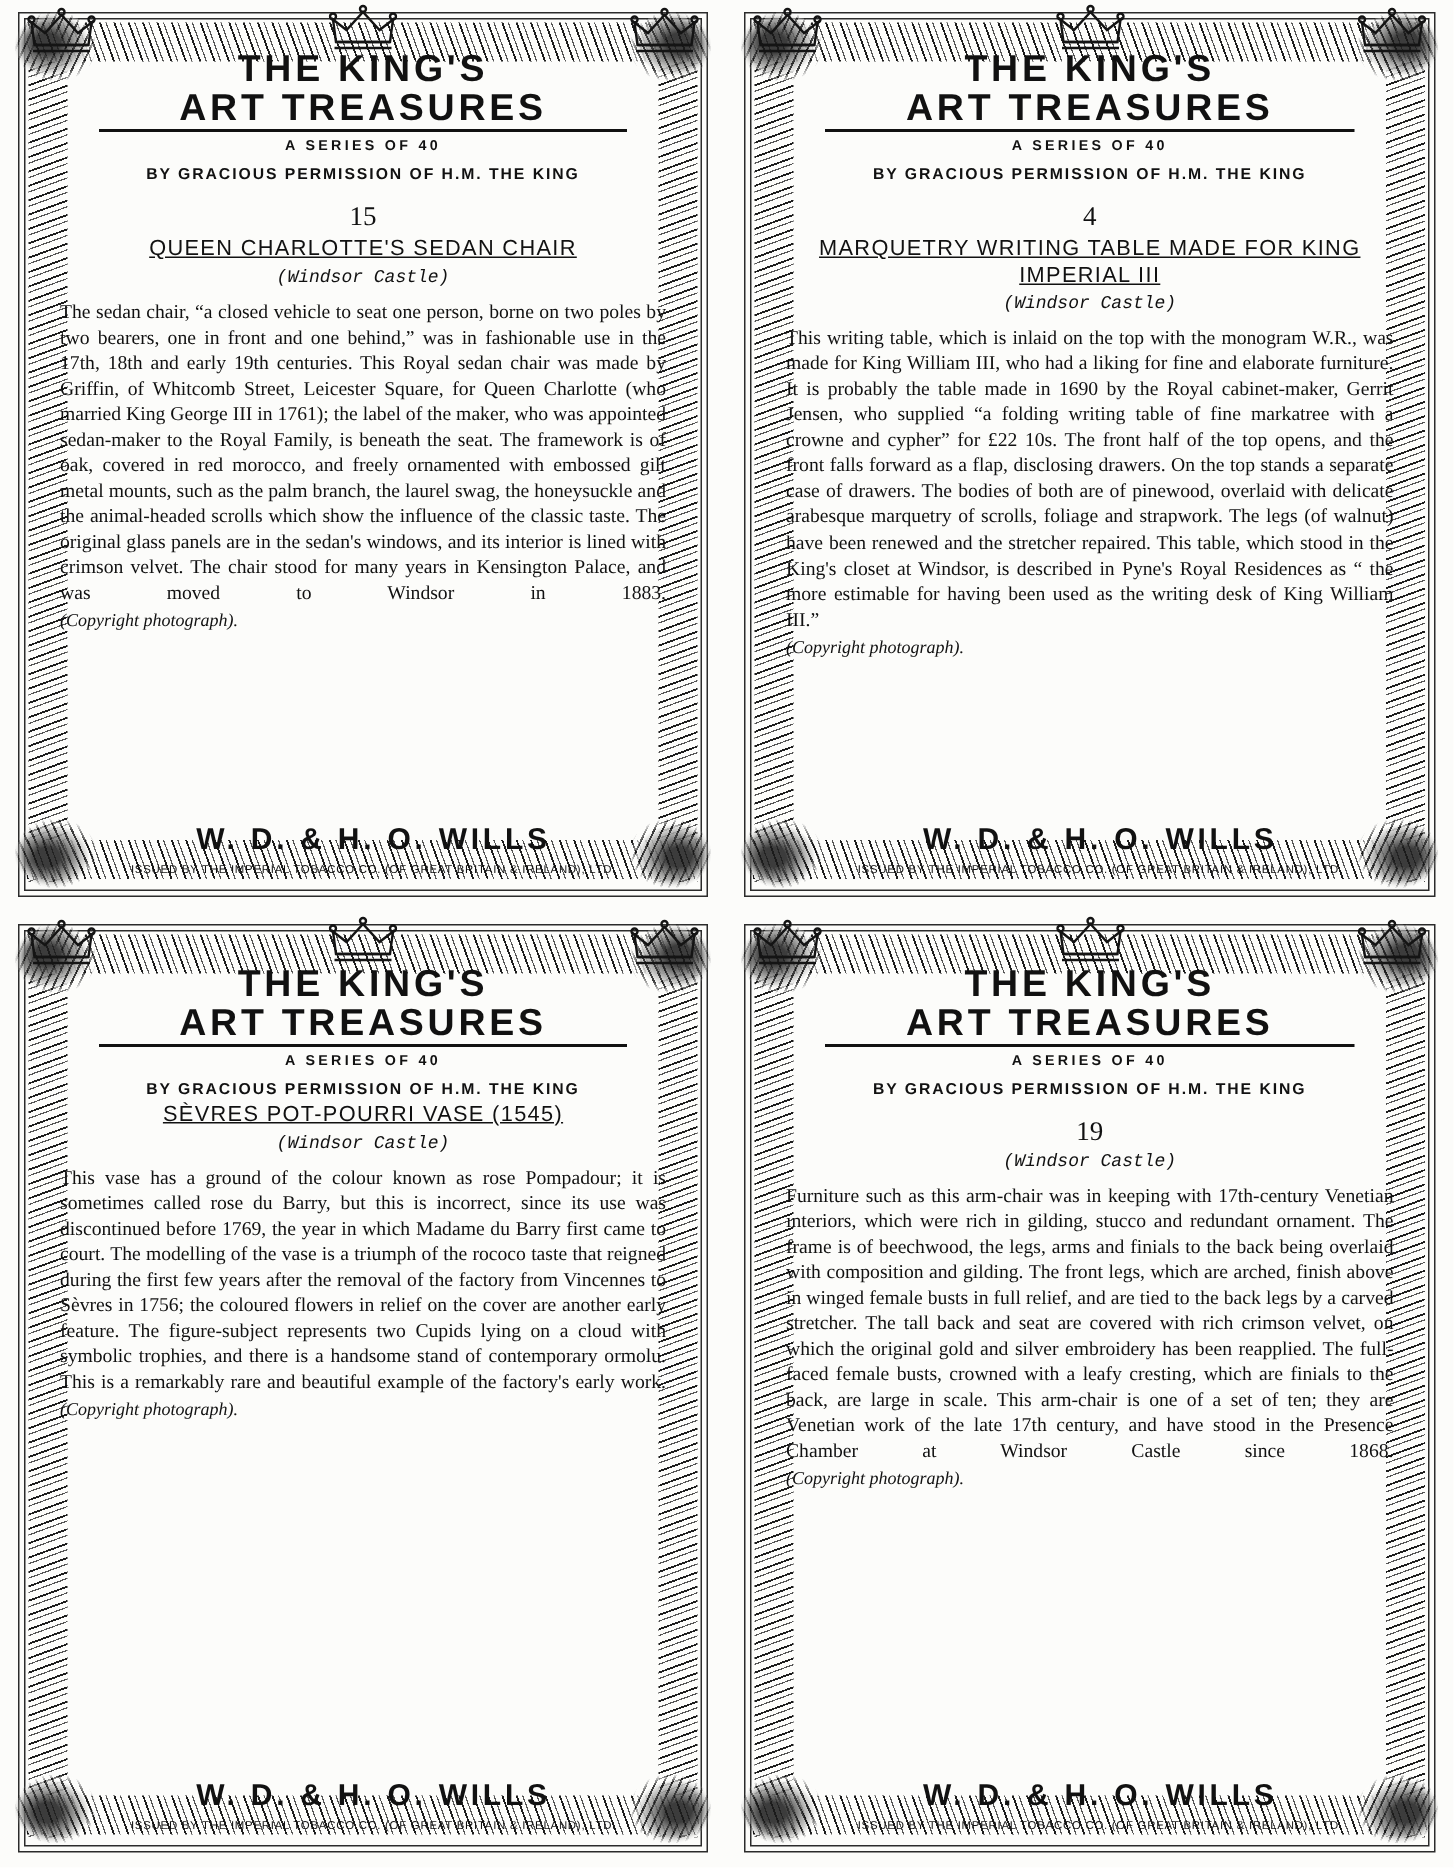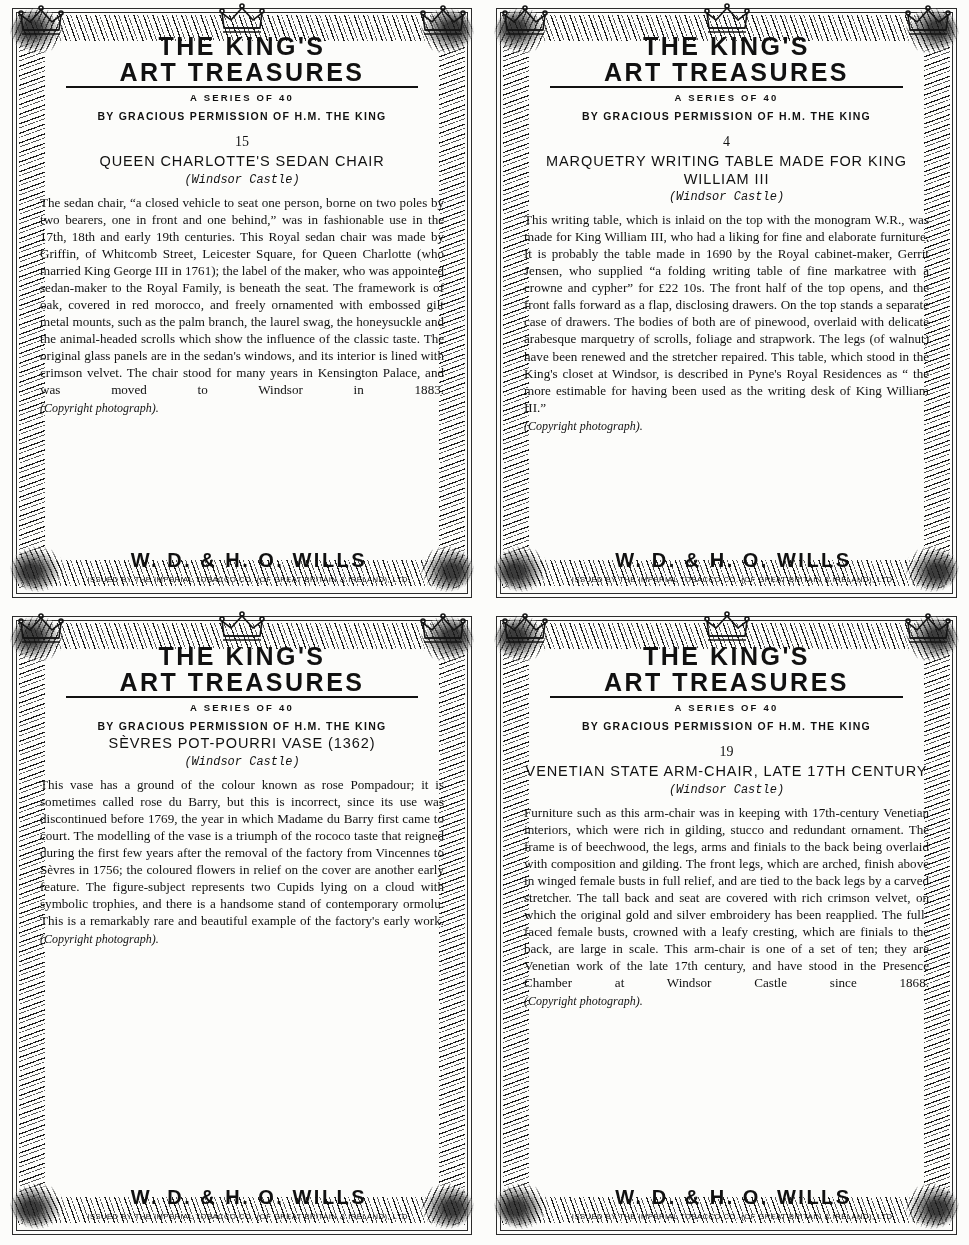--- a/index.html
+++ b/index.html
@@ -126,30 +126,31 @@
   }
   .permission {
     font-size: 10.5px;
     letter-spacing: 1.3px;
     margin-top: 7px;
     font-weight: bold;
     white-space: nowrap;
   }
   .card-number {
     font-family: "Liberation Serif", serif;
-    font-size: 14px;
+    font-size: 18px;
     margin-top: 12px;
   }
   .card-title {
     font-family: "Liberation Sans", sans-serif;
     font-size: 14.5px;
     letter-spacing: 0.9px;
     margin-top: 3px;
     line-height: 1.22;
     font-weight: normal;
+    text-decoration: underline;
   }
   .card-location {
     font-family: Liberation Mono, monospace;
     font-style: italic;
     font-size: 12px;
     margin-top: 2px;
   }
   .body-text {
     font-family: "Liberation Serif", serif;
     font-size: 13.1px;
@@ -309,21 +310,21 @@
     </div>
 
     <div class="content">
       <div class="brand">
         <span class="l1">THE KING'S</span>
         <span class="l2">ART TREASURES</span>
       </div>
       <div class="series">A SERIES OF 40</div>
       <div class="permission">BY GRACIOUS PERMISSION OF H.M. THE KING</div>
       <div class="card-number">4</div>
-      <div class="card-title">MARQUETRY WRITING TABLE MADE FOR KING WILLIAM III</div>
+      <div class="card-title">MARQUETRY WRITING TABLE MADE FOR KING IMPERIAL III</div>
       <div class="card-location">(Windsor Castle)</div>
       <div class="body-text">This writing table, which is inlaid on the top with the monogram W.R., was made for King William III, who had a liking for fine and elaborate furniture. It is probably the table made in 1690 by the Royal cabinet-maker, Gerrit Jensen, who supplied “a folding writing table of fine markatree with a crowne and cypher” for £22 10s. The front half of the top opens, and the front falls forward as a flap, disclosing drawers. On the top stands a separate case of drawers. The bodies of both are of pinewood, overlaid with delicate arabesque marquetry of scrolls, foliage and strapwork. The legs (of walnut) have been renewed and the stretcher repaired. This table, which stood in the King's closet at Windsor, is described in Pyne's Royal Residences as “ the more estimable for having been used as the writing desk of King William III.”</div>
       <div class="copyright">(Copyright photograph).</div>
     </div>
 
     <div class="footer">
       <div class="maker">W. D. &amp; H. O. WILLS</div>
       <div class="issued">ISSUED BY THE IMPERIAL TOBACCO CO. (OF GREAT BRITAIN &amp; IRELAND), LTD.</div>
     </div>
   </div>
@@ -376,21 +377,21 @@
         </svg>
     </div>
 
     <div class="content">
       <div class="brand">
         <span class="l1">THE KING'S</span>
         <span class="l2">ART TREASURES</span>
       </div>
       <div class="series">A SERIES OF 40</div>
       <div class="permission">BY GRACIOUS PERMISSION OF H.M. THE KING</div>
-      <div class="card-title">SÈVRES POT-POURRI VASE (1362)</div>
+      <div class="card-title">SÈVRES POT-POURRI VASE (1545)</div>
       <div class="card-location">(Windsor Castle)</div>
       <div class="body-text">This vase has a ground of the colour known as rose Pompadour; it is sometimes called rose du Barry, but this is incorrect, since its use was discontinued before 1769, the year in which Madame du Barry first came to court. The modelling of the vase is a triumph of the rococo taste that reigned during the first few years after the removal of the factory from Vincennes to Sèvres in 1756; the coloured flowers in relief on the cover are another early feature. The figure-subject represents two Cupids lying on a cloud with symbolic trophies, and there is a handsome stand of contemporary ormolu. This is a remarkably rare and beautiful example of the factory's early work.</div>
       <div class="copyright">(Copyright photograph).</div>
     </div>
 
     <div class="footer">
       <div class="maker">W. D. &amp; H. O. WILLS</div>
       <div class="issued">ISSUED BY THE IMPERIAL TOBACCO CO. (OF GREAT BRITAIN &amp; IRELAND), LTD.</div>
     </div>
   </div>
@@ -444,21 +445,20 @@
     </div>
 
     <div class="content">
       <div class="brand">
         <span class="l1">THE KING'S</span>
         <span class="l2">ART TREASURES</span>
       </div>
       <div class="series">A SERIES OF 40</div>
       <div class="permission">BY GRACIOUS PERMISSION OF H.M. THE KING</div>
       <div class="card-number">19</div>
-      <div class="card-title">VENETIAN STATE ARM-CHAIR, LATE 17TH CENTURY</div>
       <div class="card-location">(Windsor Castle)</div>
       <div class="body-text">Furniture such as this arm-chair was in keeping with 17th-century Venetian interiors, which were rich in gilding, stucco and redundant ornament. The frame is of beechwood, the legs, arms and finials to the back being overlaid with composition and gilding. The front legs, which are arched, finish above in winged female busts in full relief, and are tied to the back legs by a carved stretcher. The tall back and seat are covered with rich crimson velvet, on which the original gold and silver embroidery has been reapplied. The full-faced female busts, crowned with a leafy cresting, which are finials to the back, are large in scale. This arm-chair is one of a set of ten; they are Venetian work of the late 17th century, and have stood in the Presence Chamber at Windsor Castle since 1868.</div>
       <div class="copyright">(Copyright photograph).</div>
     </div>
 
     <div class="footer">
       <div class="maker">W. D. &amp; H. O. WILLS</div>
       <div class="issued">ISSUED BY THE IMPERIAL TOBACCO CO. (OF GREAT BRITAIN &amp; IRELAND), LTD.</div>
     </div>
   </div>

